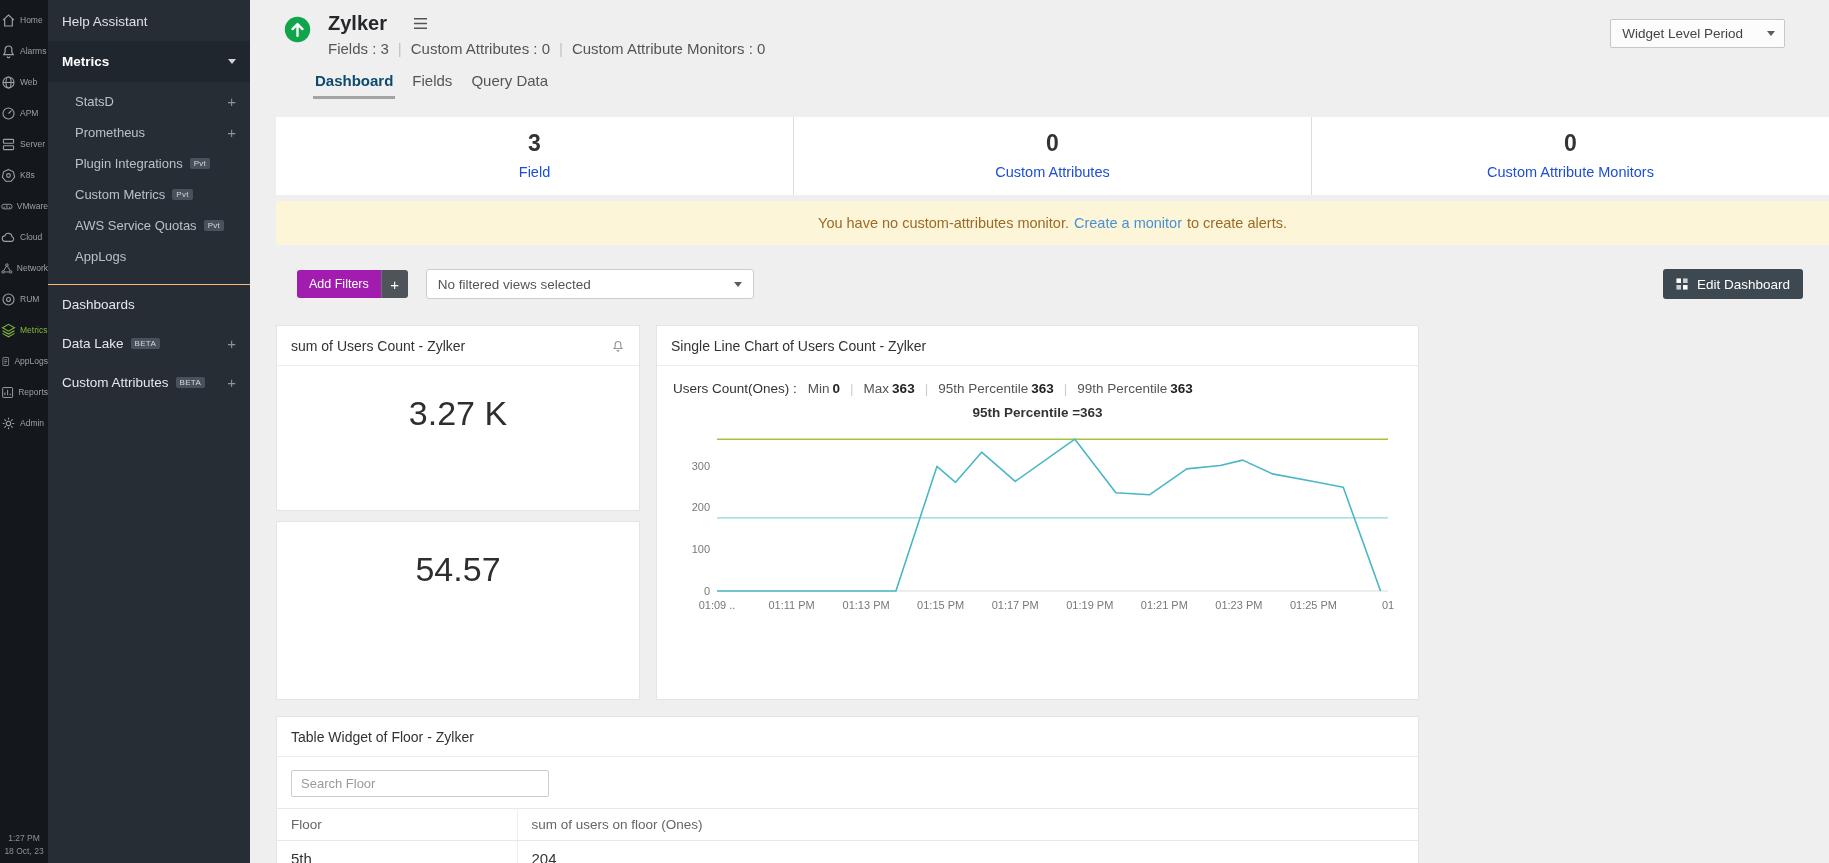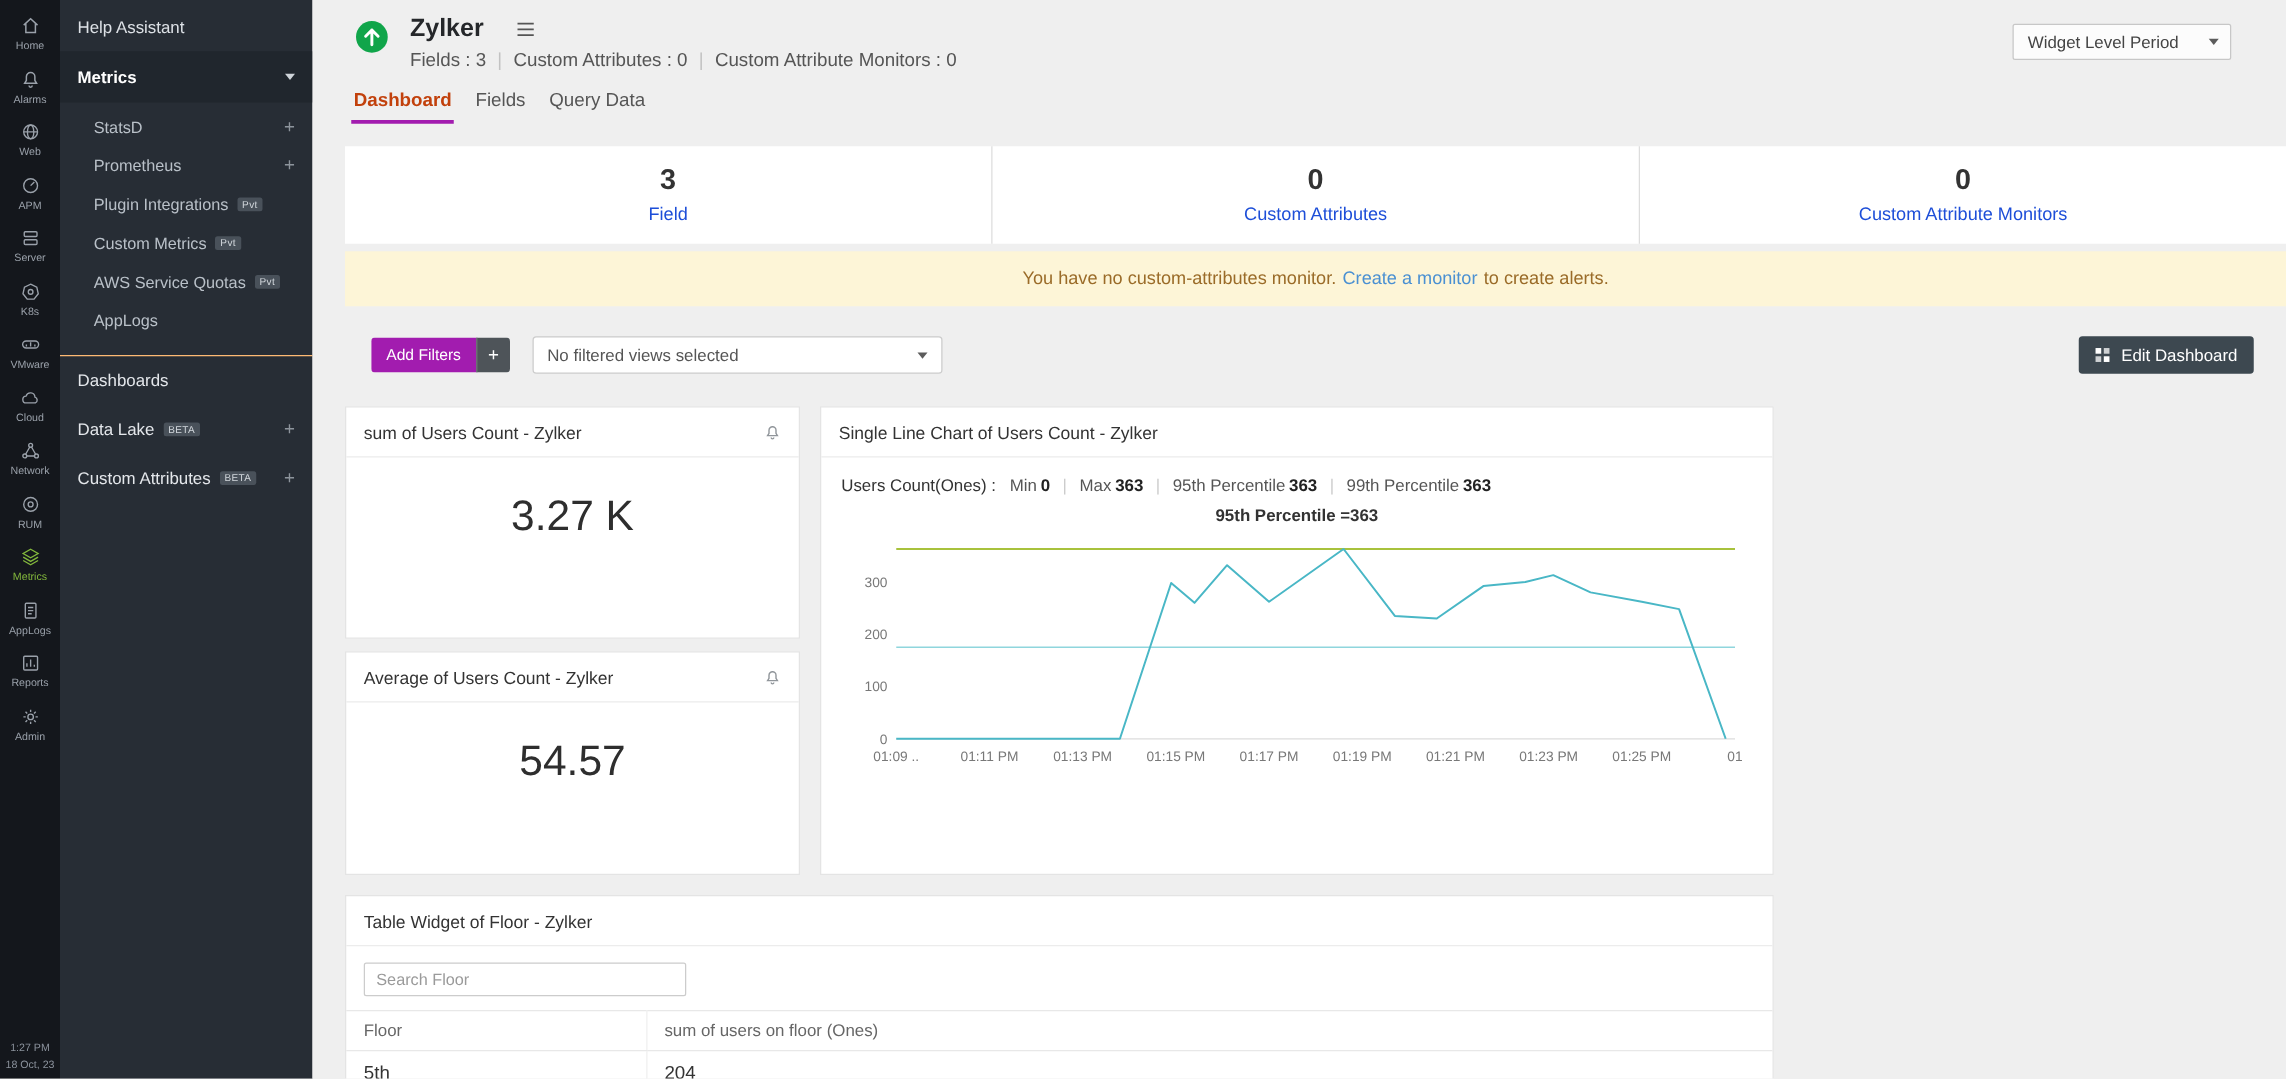--- a/index.html
+++ b/index.html
@@ -1,21 +1,21 @@
 <!DOCTYPE html>
 <html><head>
 <meta charset="utf-8">
 <style>
   *{margin:0;padding:0;box-sizing:border-box;}
   html,body{width:1829px;height:863px;overflow:hidden;font-family:"Liberation Sans",sans-serif;background:#efefef;}
   #app{display:flex;width:100%;height:100%;}
 
   
   #rail{width:48px;background:#14171c;flex-shrink:0;display:flex;flex-direction:column;align-items:center;padding-top:4px;position:relative;}
-  .rail-item{width:100%;display:flex;flex-direction:column;align-items:center;gap:3px;padding:8px 0 6px;color:#9aa1aa;cursor:pointer;}
+  .rail-item{width:100%;display:flex;flex-direction:row;align-items:center;gap:3px;padding:8px 0 6px;color:#9aa1aa;cursor:pointer;}
   .rail-item svg{width:17px;height:17px;display:block;}
   .rail-label{font-size:8.5px;line-height:1;}
   .rail-item.active{color:#82b73c;}
   .rail-clock{position:absolute;bottom:6px;left:0;width:100%;text-align:center;color:#8a919b;font-size:8.5px;line-height:1.45;}
 
   
   #nav{width:202px;background:#272d35;flex-shrink:0;color:#c3c9d0;}
   .nav-top{padding:14px 14px 12px;color:#dde1e6;font-size:13.5px;cursor:pointer;}
   .nav-section{display:flex;align-items:center;justify-content:space-between;padding:13px 14px;background:#20262d;color:#fff;font-weight:bold;font-size:13.5px;cursor:pointer;}
   .chev-down{width:0;height:0;border-left:4.5px solid transparent;border-right:4.5px solid transparent;border-top:5px solid #cfd4d9;}
@@ -36,21 +36,21 @@
   .title-row{display:flex;align-items:center;gap:26px;}
   .page-title{font-size:20px;font-weight:bold;color:#25272a;}
   .hamburger{cursor:pointer;display:flex;align-items:center;}
   .meta-row{margin-top:5px;font-size:15px;color:#555;}
   .meta-sep{color:#c2c2c2;margin:0 9px;}
   .period-select{margin-left:auto;margin-right:44px;margin-top:7px;height:29px;display:flex;align-items:center;gap:24px;padding:0 9px 0 11px;border:1px solid #c7c7c7;border-radius:2px;background:#fcfcfc;font-size:13.5px;color:#444;cursor:pointer;}
   .caret{width:0;height:0;border-left:4px solid transparent;border-right:4px solid transparent;border-top:5px solid #5c5c5c;}
 
   .tabs{display:flex;gap:15px;margin-top:15px;padding-left:5px;}
   .tab{font-size:15px;color:#555;padding:0 2px 7px;cursor:pointer;}
-  .tab.active{color:#c2410c;font-weight:bold;border-bottom:3px solid #a21caf;}
+  .tab.active{color:#0c4a6e;font-weight:bold;border-bottom:3px solid #a3a3a3;margin-left:32px;}
 
   .stats-strip{margin-top:18px;background:#fff;height:78px;display:flex;}
   .stat{flex:1;display:flex;flex-direction:column;align-items:center;justify-content:center;gap:9px;}
   .stat:not(:last-child){border-right:1px solid #ddd;}
   .stat-value{font-size:23px;font-weight:bold;color:#333;line-height:1;}
   .stat-label{font-size:14.5px;color:#1d4ed8;}
 
   .banner{margin-top:6px;background:#fdf5d7;height:44px;display:flex;align-items:center;justify-content:center;font-size:14.5px;color:#9a6b28;}
   .banner a{color:#4a90d2;text-decoration:none;margin:0 5px;cursor:pointer;}
 
@@ -349,28 +349,20 @@
             <span class="card-title">sum of Users Count - Zylker</span>
             <span class="card-bell">
               <svg viewBox="0 0 20 20" fill="none" stroke="currentColor" stroke-width="1.6">
                   <path d="M10 3.5 a4 4 0 0 1 4 4 V11 l1.6 2.6 H4.4 L6 11 V7.5 a4 4 0 0 1 4 -4 Z M8.5 15.8 a1.5 1.5 0 0 0 3 0"></path>
                 </svg>
             </span>
           </div>
           <div class="big-value">3.27 K</div>
         </div>
         <div class="card value-card-2">
-          <div class="card-header">
-            <span class="card-title">Average of Users Count - Zylker</span>
-            <span class="card-bell">
-              <svg viewBox="0 0 20 20" fill="none" stroke="currentColor" stroke-width="1.6">
-                  <path d="M10 3.5 a4 4 0 0 1 4 4 V11 l1.6 2.6 H4.4 L6 11 V7.5 a4 4 0 0 1 4 -4 Z M8.5 15.8 a1.5 1.5 0 0 0 3 0"></path>
-                </svg>
-            </span>
-          </div>
           <div class="big-value">54.57</div>
         </div>
       </div>
 
       <div class="card chart-card">
         <div class="card-header">
           <span class="card-title">Single Line Chart of Users Count - Zylker</span>
         </div>
         <div class="chart-legend">
           <span class="leg-name">Users Count(Ones) :</span>

